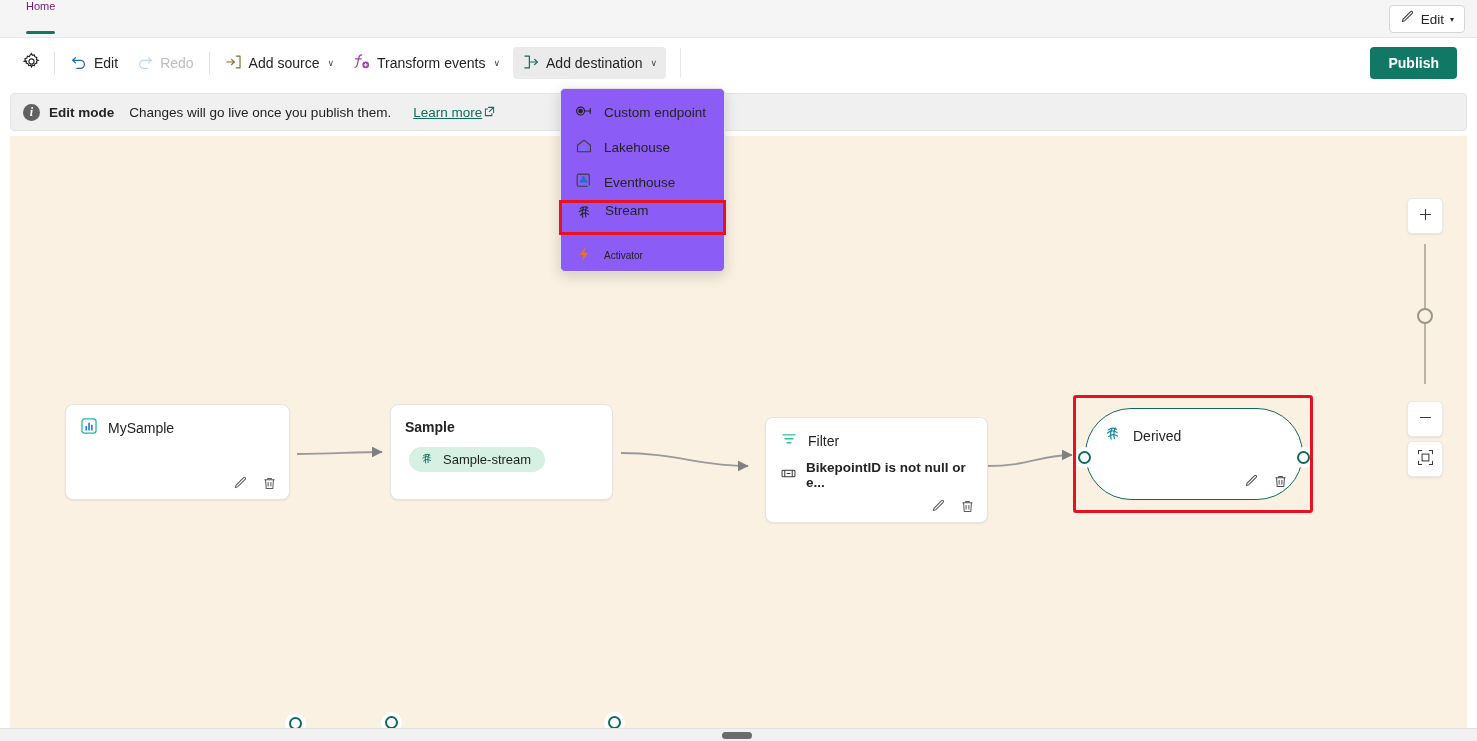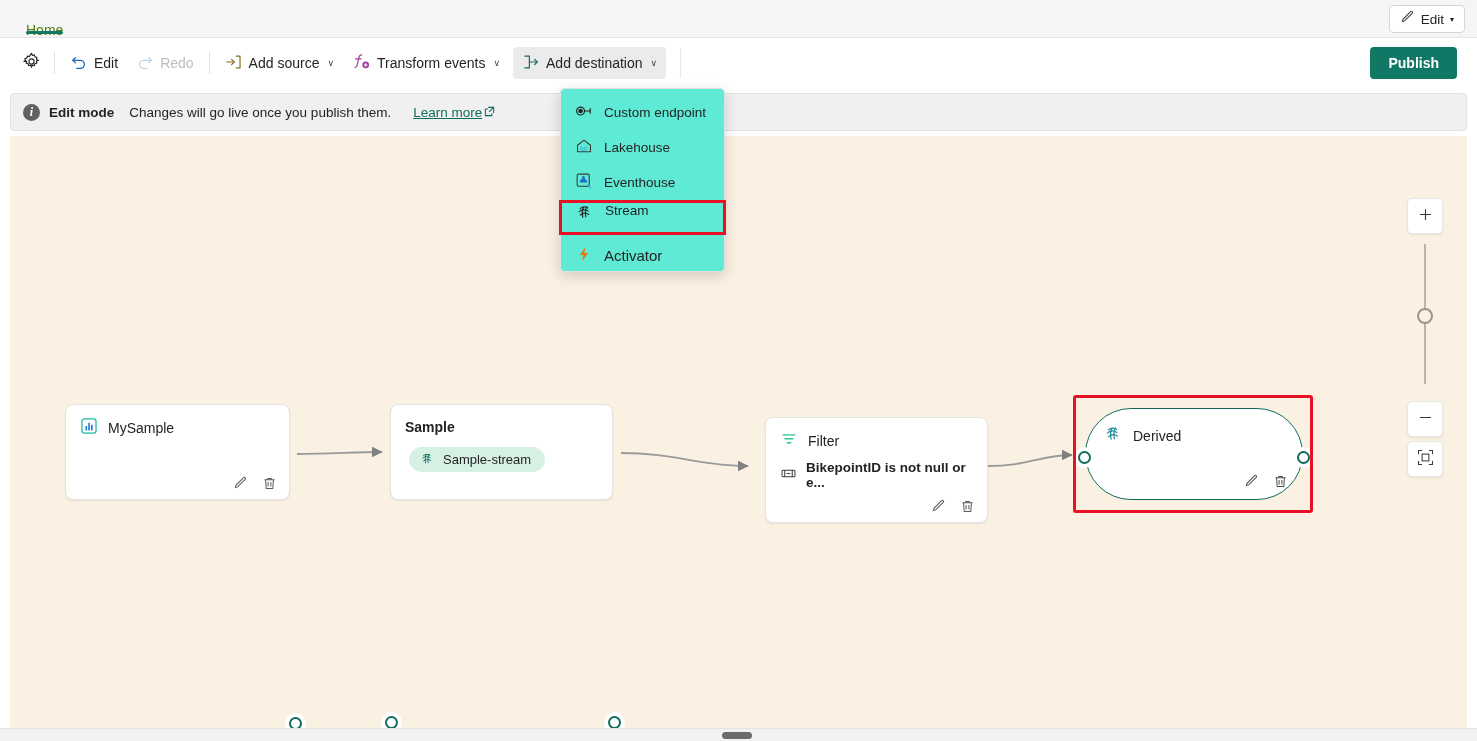--- a/index.html
+++ b/index.html
@@ -11,23 +11,23 @@
   }
 
   
   .tabstrip {
     position: absolute; left: 0; top: 0; width: 1477px; height: 38px;
     background: #f5f5f5;
     border-bottom: 1px solid #e6e6e6;
   }
   .tab {
     position: absolute; left: 20px; top: 0; height: 38px;
-    display: flex; align-items: flex-end;
+    display: flex; align-items: flex-start;
     padding: 0 6px;
-    font-size: 14px; color: #4d7c0f; font-weight: 400;
+    font-size: 11px; color: #701a75; font-weight: 400;
   }
   .tab .tab-underline {
     position: absolute; left: 6px; right: 6px; bottom: 4px; height: 3px;
     background: #117865; border-radius: 2px;
   }
   .edit-chip {
     position: absolute; right: 12px; top: 5px;
     height: 28px; display: flex; align-items: center; gap: 6px;
     padding: 0 10px;
     background: #ffffff; border: 1px solid #d6d6d6; border-radius: 4px;
@@ -479,21 +479,21 @@
         <svg width="17" height="17" viewBox="0 0 18 18" fill="none" stroke="#3b3b3b" stroke-width="1.1" stroke-linecap="round">
           <path d="M1.6 5V1.6H5M13 1.6h3.4V5M16.4 13v3.4H13M5 16.4H1.6V13"></path>
           <rect x="5.4" y="5.4" width="7.2" height="7.2"></rect>
         </svg>
       </span>
     </div>
   </div>
 </div>
 
 <div style="position:absolute; left:560px; top:88px; width:165px; height:184px;
-            background:#5eead4; border:1px solid #e0e0e0; border-radius:5px;
+            background:#8b5cf6; border:1px solid #e0e0e0; border-radius:5px;
             box-shadow:0 4px 14px rgba(0,0,0,0.16); padding:6px 0; z-index:50;">
 
   <div style="height:35px; display:flex; align-items:center; gap:11px; padding:0 14px; cursor:pointer;">
     <span>
       <svg width="18" height="18" viewBox="0 0 20 20" fill="none" stroke="#242424" stroke-width="1.3" stroke-linecap="round">
         <circle cx="6.2" cy="10" r="2.6" fill="#242424" stroke="none"></circle>
         <circle cx="6.2" cy="10" r="4.4"></circle>
         <path d="M10.7 10h6.2"></path>
           <path d="M16.9 7.4v5.2"></path>
       </svg>
@@ -538,20 +538,20 @@
     </span>
     <span style="font-size:13.5px;color:#242424;">Stream</span>
   </div>
 
   <div style="height:35px; display:flex; align-items:center; gap:11px; padding:0 14px; cursor:pointer; margin-top:3px;">
     <span>
       <svg width="18" height="18" viewBox="0 0 20 20" fill="none">
         <path d="M11.6 2.2L5.4 11h4L8 17.8 14.6 9h-4.2z" fill="#e8760f"></path>
       </svg>
     </span>
-    <span style="font-size:15px;color:#242424;">Activator</span>
+    <span style="font-size:10px;color:#242424;">Activator</span>
   </div>
 </div>
 
 <div class="canvas-bottom-strip"></div>
 <div class="hscroll">
   <div class="thumb"></div>
 </div>
 
 </body></html>

